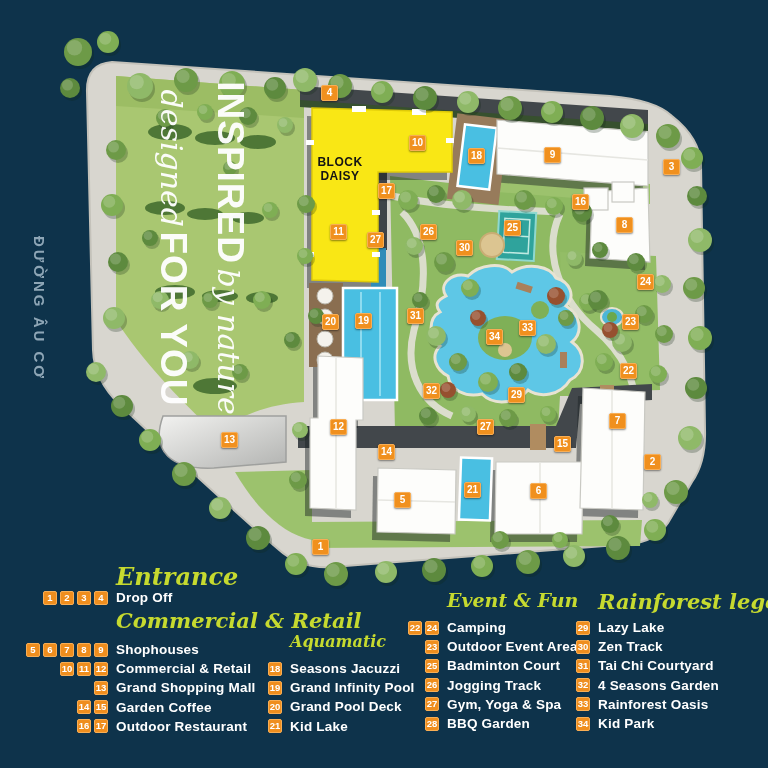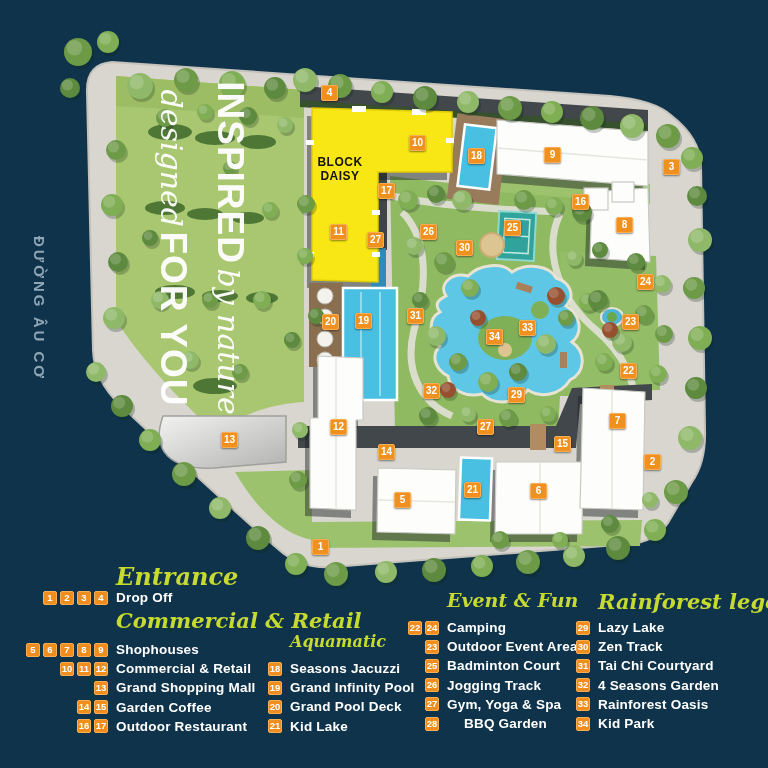--- a/index.html
+++ b/index.html
@@ -830,21 +830,21 @@
           <div class="lg-sq">26</div>
         </div>
         <div class="lg-lbl">Jogging Track</div>
       </div>
       <div class="lg-row" style="left: 408px; top: 694.8px;">
         <div class="lg-sqs" style="width: 31px;">
           <div class="lg-sq">27</div>
         </div>
         <div class="lg-lbl">Gym, Yoga &amp; Spa</div>
       </div>
-      <div class="lg-row" style="left: 408px; top: 714px; gap: 17px;">
+      <div class="lg-row" style="left: 408px; top: 714px;">
         <div class="lg-sqs" style="width: 31px;">
           <div class="lg-sq">28</div>
         </div>
         <div class="lg-lbl">BBQ Garden</div>
       </div>
       <div class="lg-h" style="left: 598px; top: 589px; font-size: 21px;">Rainforest legend</div>
       <div class="lg-row" style="left: 576px; top: 618px;">
         <div class="lg-sqs" style="width: 14px;">
           <div class="lg-sq">29</div>
         </div>

